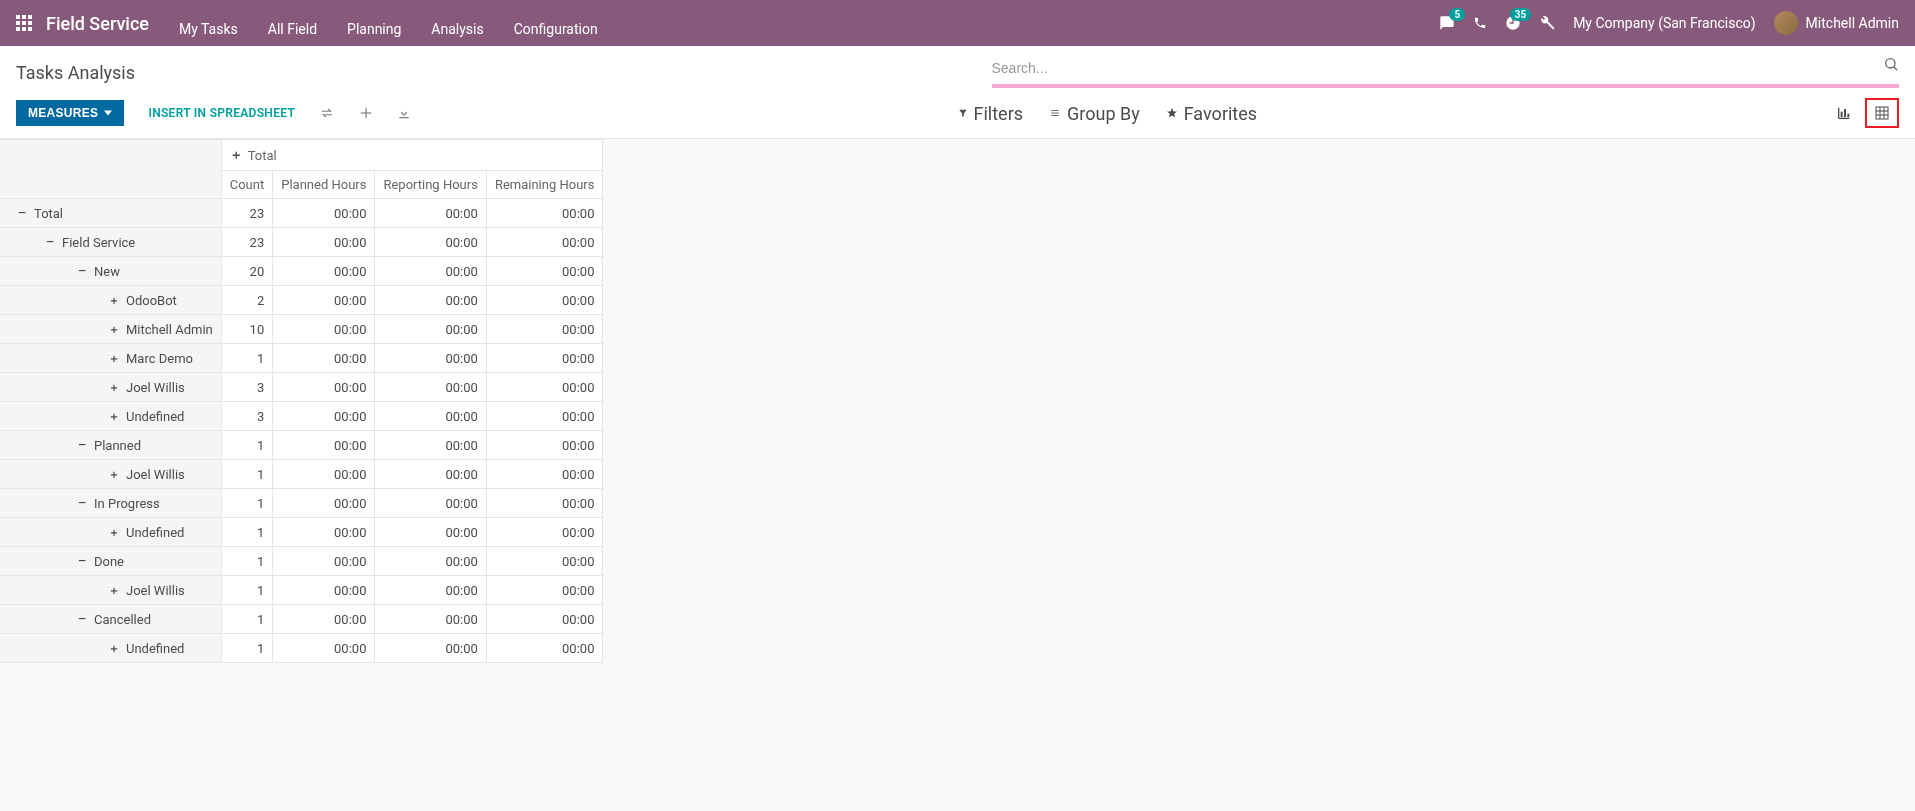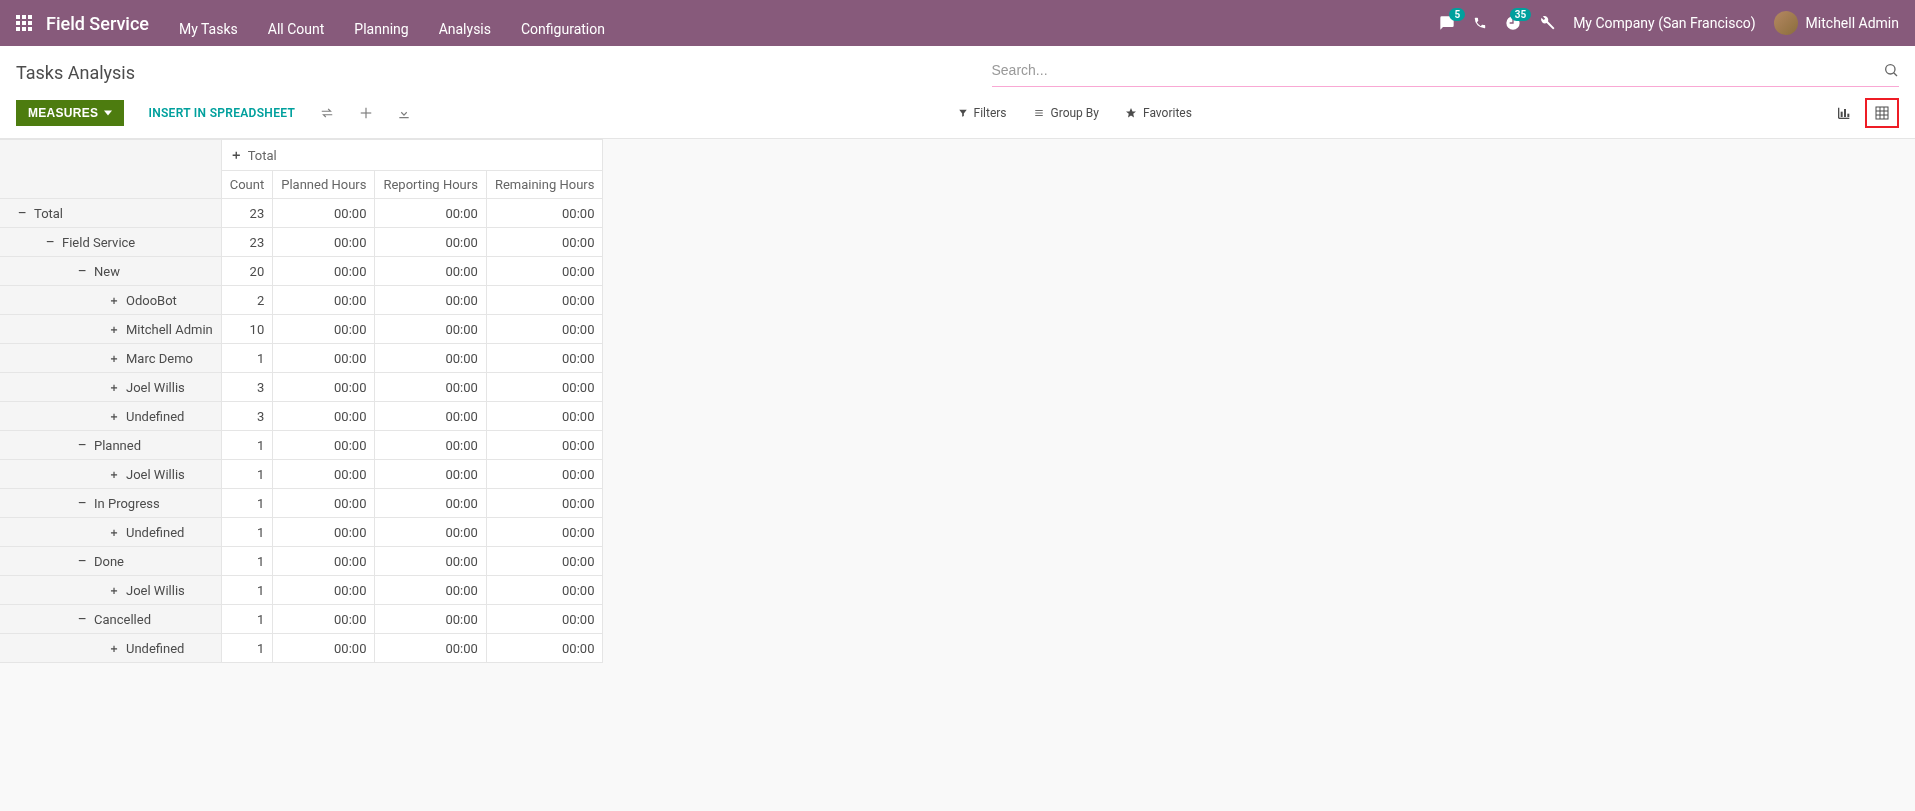--- a/index.html
+++ b/index.html
@@ -15,32 +15,32 @@
   .navbar .right .icon-wrap { position: relative; cursor: pointer; display: flex; align-items: center; }
   .navbar .badge { position: absolute; top: -7px; right: -10px; background: #00a09d; color: #fff; font-size: 10px; padding: 1px 5px; border-radius: 8px; font-weight: 600; }
   .navbar .company { font-size: 14px; cursor: pointer; }
   .navbar .user { display: flex; align-items: center; gap: 8px; cursor: pointer; font-size: 14px; }
   .navbar .avatar { width: 24px; height: 24px; border-radius: 50%; background: linear-gradient(135deg,#b58863,#8a6d3b); display: inline-block; }
   
   
   .cp { background: #fff; border-bottom: 1px solid #e5e5e5; }
   .cp-top { display: flex; align-items: center; padding: 8px 16px 0 16px; height: 44px; gap: 34px; }
   .cp-title { font-size: 18px; color: #4c4c4c; flex: 0 0 50%; }
-  .cp-search { flex: 1; position: relative; border-bottom: 1px solid #f9a8d4; display: flex; align-items: center; padding-bottom: 4px; }
+  .cp-search { flex: 1; position: relative; border-bottom: 4px solid #f9a8d4; display: flex; padding-bottom: 4px; }
   .cp-search input { border: none; outline: none; flex: 1; font-size: 14px; padding: 4px 0; }
   .cp-search input::placeholder { color: #999; }
   .cp-search .search-icon { cursor: pointer; color: #666; }
   
   .cp-bottom { display: flex; align-items: center; padding: 8px 16px 10px 16px; }
   .cp-bottom .left { display: flex; align-items: center; gap: 24px; flex: 0 0 50%; }
-  .measures-btn { background: #4d7c0f; color: #fff; border: none; padding: 6px 12px; font-size: 12px; font-weight: 600; letter-spacing: .3px; cursor: pointer; display: flex; align-items: center; gap: 6px; }
+  .measures-btn { background: #0369a1; color: #fff; border: none; padding: 6px 12px; font-size: 12px; font-weight: 600; letter-spacing: .3px; cursor: pointer; display: flex; align-items: center; gap: 6px; }
   .insert-link { color: #00a09d; font-size: 12px; font-weight: 600; letter-spacing: .3px; cursor: pointer; }
   .tool-icon { color: #7c7c7c; cursor: pointer; }
   .cp-bottom .center { display: flex; gap: 26px; flex: 1; }
-  .filter-item { display: flex; align-items: center; gap: 6px; color: #4c4c4c; cursor: pointer; font-size: 12px; }
+  .filter-item { display: flex; align-items: center; gap: 6px; color: #4c4c4c; cursor: pointer; font-size: 18px; }
   .cp-bottom .right { display: flex; gap: 4px; }
   .view-btn { width: 34px; height: 30px; display: flex; align-items: center; justify-content: center; border: 1px solid transparent; cursor: pointer; color: #4c4c4c; background:#fff;}
   .view-btn.active { border: 2px solid #ee1c25; }
   
   
   .pivot-wrap { padding: 0; overflow: auto; }
   table.pivot { border-collapse: collapse; background: #fff; }
   table.pivot th, table.pivot td { border: 1px solid #e5e5e5; padding: 6px 8px; font-size: 13px; white-space: nowrap; }
   table.pivot thead th { background: #fff; font-weight: 400; color: #666; text-align: left; }
   table.pivot thead tr:first-child th:first-child { background: #f5f5f5; border-left: none;}
@@ -68,21 +68,21 @@
         <rect x="6" y="6" width="4" height="4"></rect>
         <rect x="12" y="6" width="4" height="4"></rect>
         <rect x="0" y="12" width="4" height="4"></rect>
         <rect x="6" y="12" width="4" height="4"></rect>
         <rect x="12" y="12" width="4" height="4"></rect>
       </svg>
   </span>
   <span class="brand">Field Service</span>
   <div class="menu">
     <span class="menu-item">My Tasks</span>
-    <span class="menu-item">All Count</span>
+    <span class="menu-item">All Field</span>
     <span class="menu-item">Planning</span>
     <span class="menu-item">Analysis</span>
     <span class="menu-item">Configuration</span>
   </div>
   <div class="right">
     <span class="icon-wrap">
       <svg width="16" height="16" viewBox="0 0 24 24" fill="#fff">
           <path d="M20 2H4a2 2 0 0 0-2 2v18l4-4h14a2 2 0 0 0 2-2V4a2 2 0 0 0-2-2z"></path>
         </svg>
       <span class="badge">5</span>

